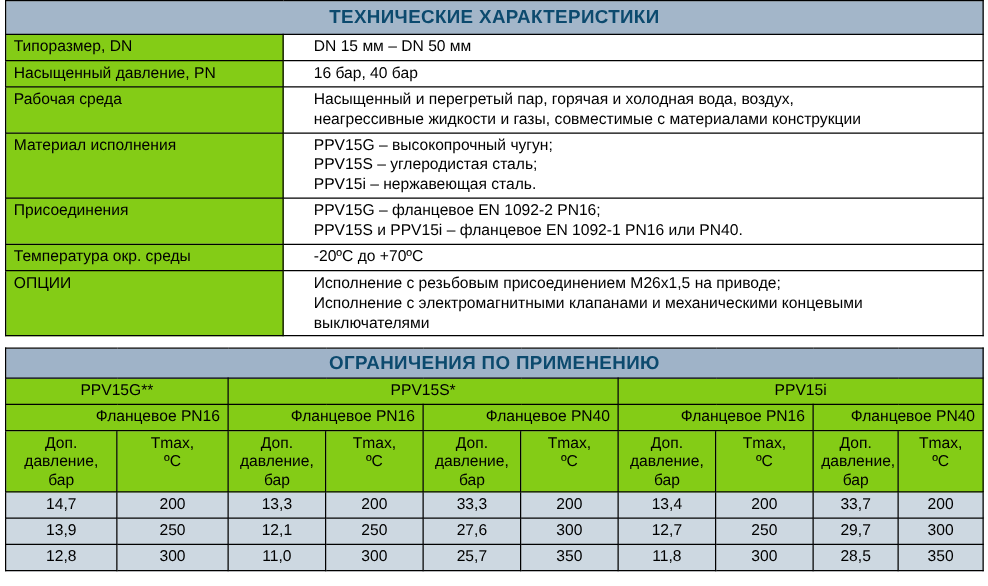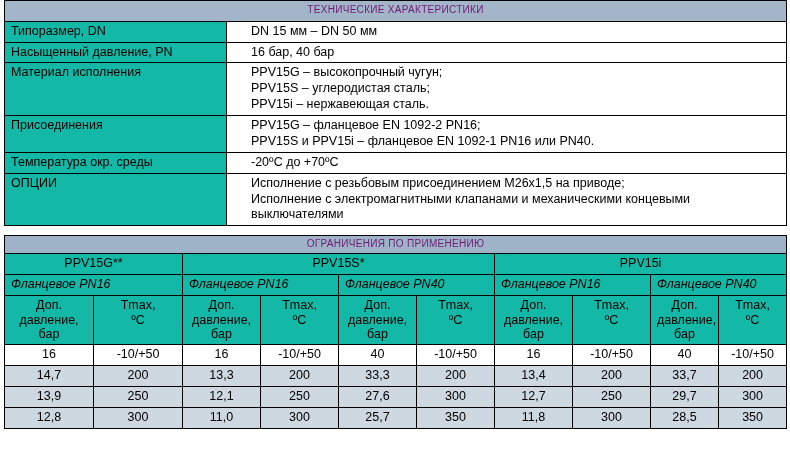--- a/index.html
+++ b/index.html
@@ -32,40 +32,39 @@
     padding: 2px 6px;
     vertical-align: top;
     text-align: left;
     font-weight: normal;
     font-size: 12.5px;
     line-height: 1.27;
   }
   .banner {
     background: #9fb3c8;
     text-align: center;
-    font-weight: normal;
+    font-weight: bold;
     letter-spacing: 0.3px;
     padding: 3px 0 4px 0;
-    font-size: 10px;
-    color: #701a75;
+    font-size: 15px;
+    color: #0c4a6e;
   }
   .banner-spec { background: #a3b6c9; }
-  .shade { background: #14b8a6; margin-left: 17px; }
+  .shade { background: #84cc16; margin-left: 17px; }
   .shade-lite { background: #cdd8e1; }
   .cellpad { padding-left: 24px; }
   .multiline div { white-space: nowrap; }
   .gap { height: 9px; }
   .t2 td { padding-top: 2px; padding-bottom: 2px; }
   .hdr-group {
     text-align: center;
     font-weight: normal;
   }
   .hdr-sub {
-    text-align: left;
-    font-style: italic;
+    text-align: right;
   }
   .small-head {
     text-align: center;
     line-height: 1.18;
   }
   .datarow td { text-align: center; }
   .tbl2 { margin-top: 0; }
 </style>
 </head>
 <body>
@@ -89,20 +88,27 @@
         </td>
       </tr>
 
       <tr>
         <td class="shade">Насыщенный давление, PN</td>
         <td class="cellpad">
           <div>16 бар, 40 бар</div>
         </td>
       </tr>
 
+      <tr>
+        <td class="shade">Рабочая среда</td>
+        <td class="cellpad">
+          <div>Насыщенный и перегретый пар, горячая и холодная вода, воздух,</div>
+          <div>неагрессивные жидкости и газы, совместимые с материалами конструкции</div>
+        </td>
+      </tr>
 
       <tr>
         <td class="shade">Материал исполнения</td>
         <td class="cellpad">
           <div>PPV15G – высокопрочный чугун;</div>
           <div>PPV15S – углеродистая сталь;</div>
           <div>PPV15i – нержавеющая сталь.</div>
         </td>
       </tr>
 
@@ -207,32 +213,20 @@
           <div>Доп.</div>
           <div>давление,</div>
           <div>бар</div>
         </td>
         <td class="shade small-head multiline">
           <div>Tmax,</div>
           <div>ºC</div>
         </td>
       </tr>
 
-      <tr class="datarow">
-        <td>16</td>
-        <td>-10/+50</td>
-        <td>16</td>
-        <td>-10/+50</td>
-        <td>40</td>
-        <td>-10/+50</td>
-        <td>16</td>
-        <td>-10/+50</td>
-        <td>40</td>
-        <td>-10/+50</td>
-      </tr>
 
       <tr class="datarow shade-lite">
         <td>14,7</td>
         <td>200</td>
         <td>13,3</td>
         <td>200</td>
         <td>33,3</td>
         <td>200</td>
         <td>13,4</td>
         <td>200</td>

